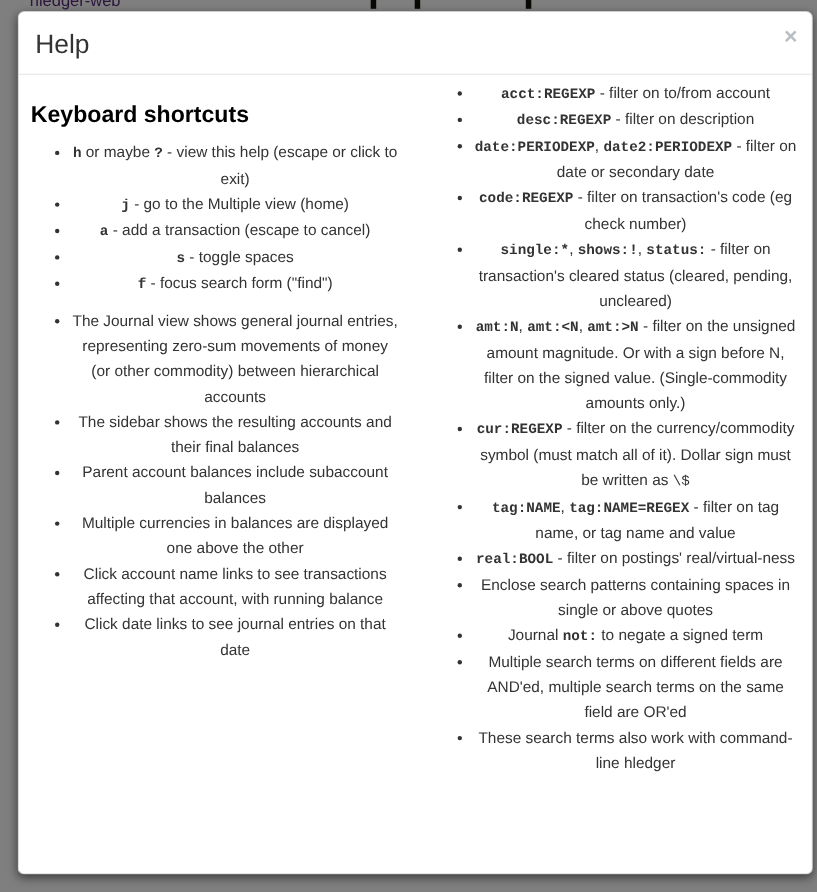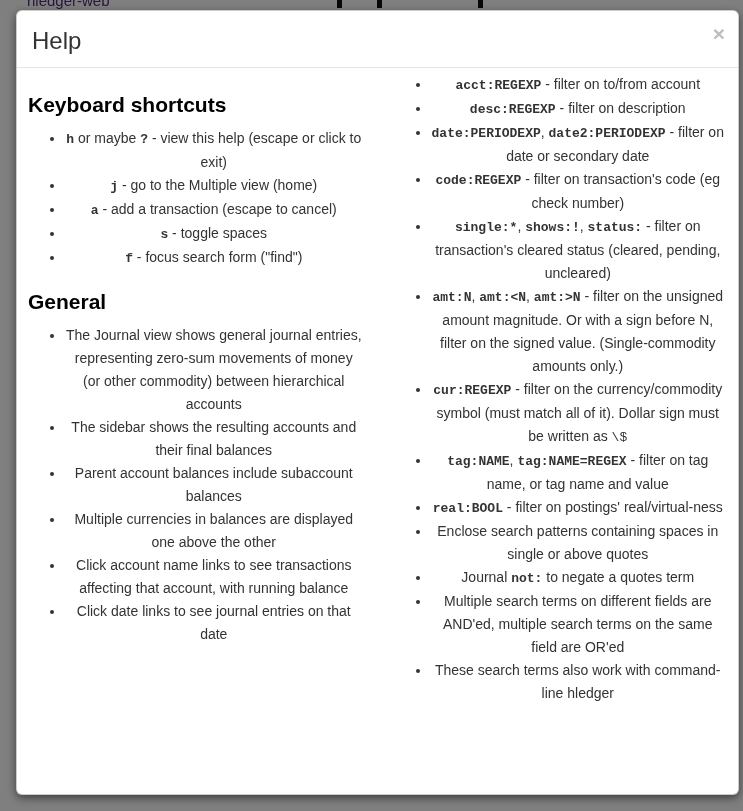--- a/index.html
+++ b/index.html
@@ -113,21 +113,20 @@
   <div class="modal-body">
     <div class="help-col left" id="col-left">
         <h4>Keyboard shortcuts</h4>
         <ul>
           <li><span class="code">h</span><span> or maybe </span><span class="code">?</span><span> - view this help (escape or click to exit)</span></li>
           <li><span class="code">j</span><span> - go to the Multiple view (home)</span></li>
           <li><span class="code">a</span><span> - add a transaction (escape to cancel)</span></li>
           <li><span class="code">s</span><span> - toggle spaces</span></li>
           <li><span class="code">f</span><span> - focus search form ("find")</span></li>
         </ul>
-        <h4>General</h4>
         <ul>
           <li><span>The Journal view shows general journal entries, representing zero-sum movements of money (or other commodity) between hierarchical accounts</span></li>
           <li><span>The sidebar shows the resulting accounts and their final balances</span></li>
           <li><span>Parent account balances include subaccount balances</span></li>
           <li><span>Multiple currencies in balances are displayed one above the other</span></li>
           <li><span>Click account name links to see transactions affecting that account, with running balance</span></li>
           <li><span>Click date links to see journal entries on that date</span></li>
         </ul>
       </div>
     <div class="help-col right" id="col-right">
@@ -135,19 +134,19 @@
           <li><span class="code">acct:REGEXP</span><span> - filter on to/from account</span></li>
           <li><span class="code">desc:REGEXP</span><span> - filter on description</span></li>
           <li><span class="code">date:PERIODEXP</span><span>, </span><span class="code">date2:PERIODEXP</span><span> - filter on date or secondary date</span></li>
           <li><span class="code">code:REGEXP</span><span> - filter on transaction's code (eg check number)</span></li>
           <li><span class="code">single:*</span><span>, </span><span class="code">shows:!</span><span>, </span><span class="code">status:</span><span> - filter on transaction's cleared status (cleared, pending, uncleared)</span></li>
           <li><span class="code">amt:N</span><span>, </span><span class="code">amt:&lt;N</span><span>, </span><span class="code">amt:&gt;N</span><span> - filter on the unsigned amount magnitude. Or with a sign before N, filter on the signed value. (Single-commodity amounts only.)</span></li>
           <li><span class="code">cur:REGEXP</span><span> - filter on the currency/commodity symbol (must match all of it). Dollar sign must be written as </span><span class="mono">\$</span></li>
           <li><span class="code">tag:NAME</span><span>, </span><span class="code">tag:NAME=REGEX</span><span> - filter on tag name, or tag name and value</span></li>
           <li><span class="code">real:BOOL</span><span> - filter on postings' real/virtual-ness</span></li>
           <li><span>Enclose search patterns containing spaces in single or above quotes</span></li>
-          <li><span>Journal </span><span class="code">not:</span><span> to negate a quotes term</span></li>
+          <li><span>Journal </span><span class="code">not:</span><span> to negate a signed term</span></li>
           <li><span>Multiple search terms on different fields are AND'ed, multiple search terms on the same field are OR'ed</span></li>
           <li><span>These search terms also work with command-line hledger</span></li>
         </ul>
       </div>
   </div>
 </div>
 
 </body></html>

